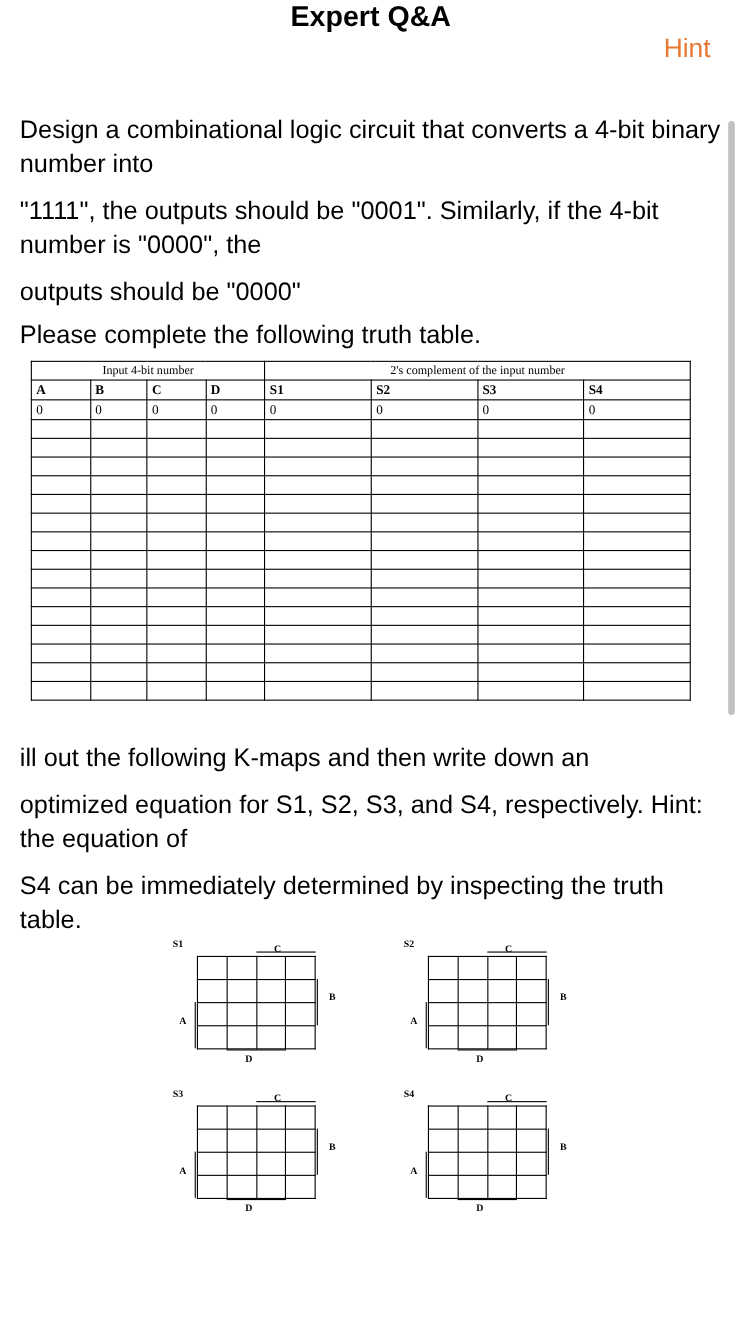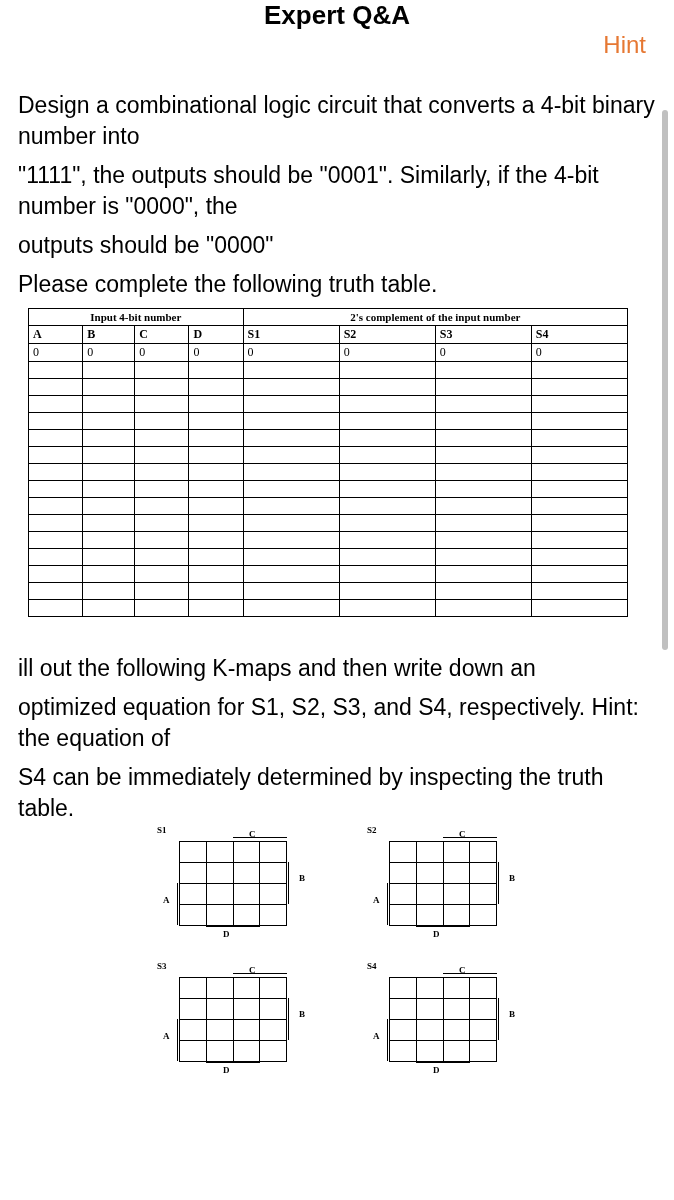--- a/index.html
+++ b/index.html
@@ -44,41 +44,42 @@
       width: 6px;
       height: 540px;
       background: #c0c0c0;
       border-radius: 3px;
     }
     .q-text {
       font-size: 23px;
       line-height: 1.35;
       color: #000;
       margin-bottom: 8px;
+      margin-top: 12px;
     }
     .p2 { margin-top: 0; }
     
     .truth-table {
       margin-top: 8px;
       border-collapse: collapse;
       width: 600px;
       margin-left: 10px;
     }
     .truth-table td, .truth-table th {
       border: 1px solid #000;
       font-family: "Times New Roman", Times, serif;
       font-size: 12px;
       padding: 1px 4px;
       height: 17px;
       text-align: left;
       font-weight: normal;
     }
     .truth-table .group-header td {
       text-align: center;
-      font-weight: bold;
+      font-weight: normal;
       font-size: 11px;
     }
     .truth-table .col-header td {
       font-weight: bold;
     }
     
     .kmaps-wrap {
       display: flex;
       flex-direction: column;
       align-items: center;

